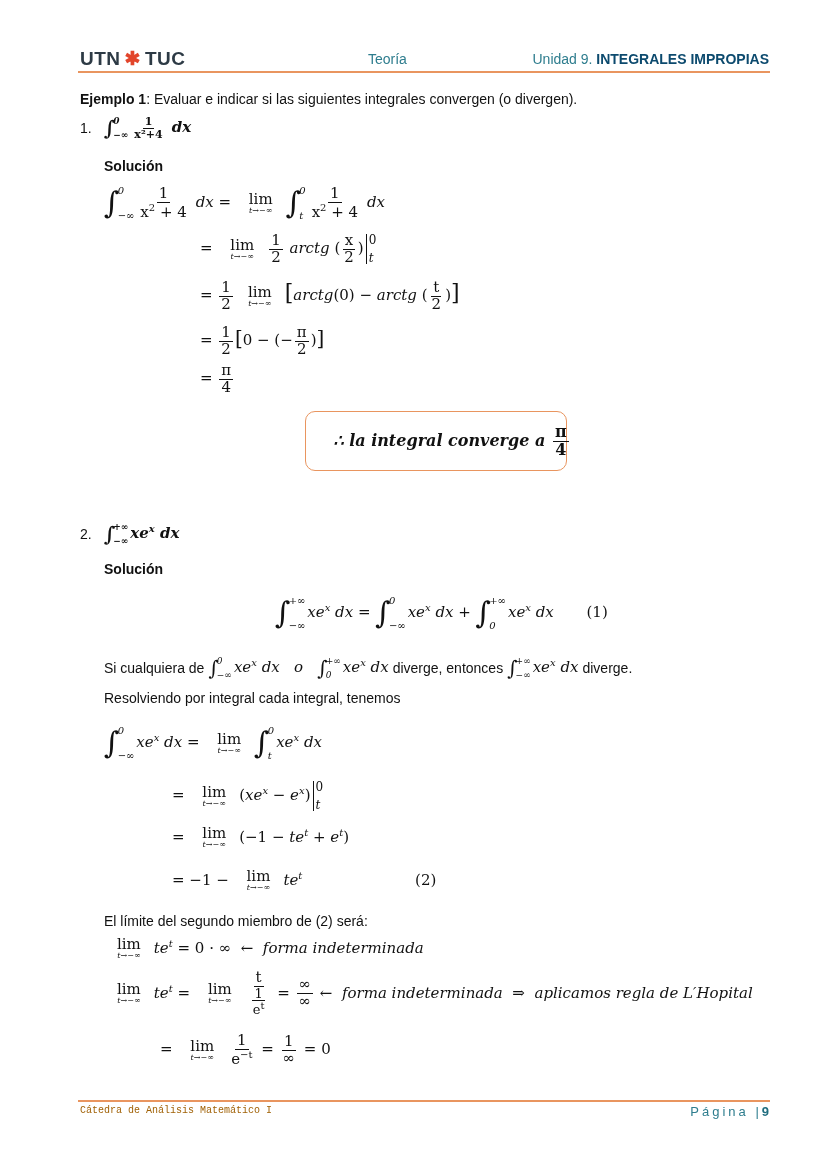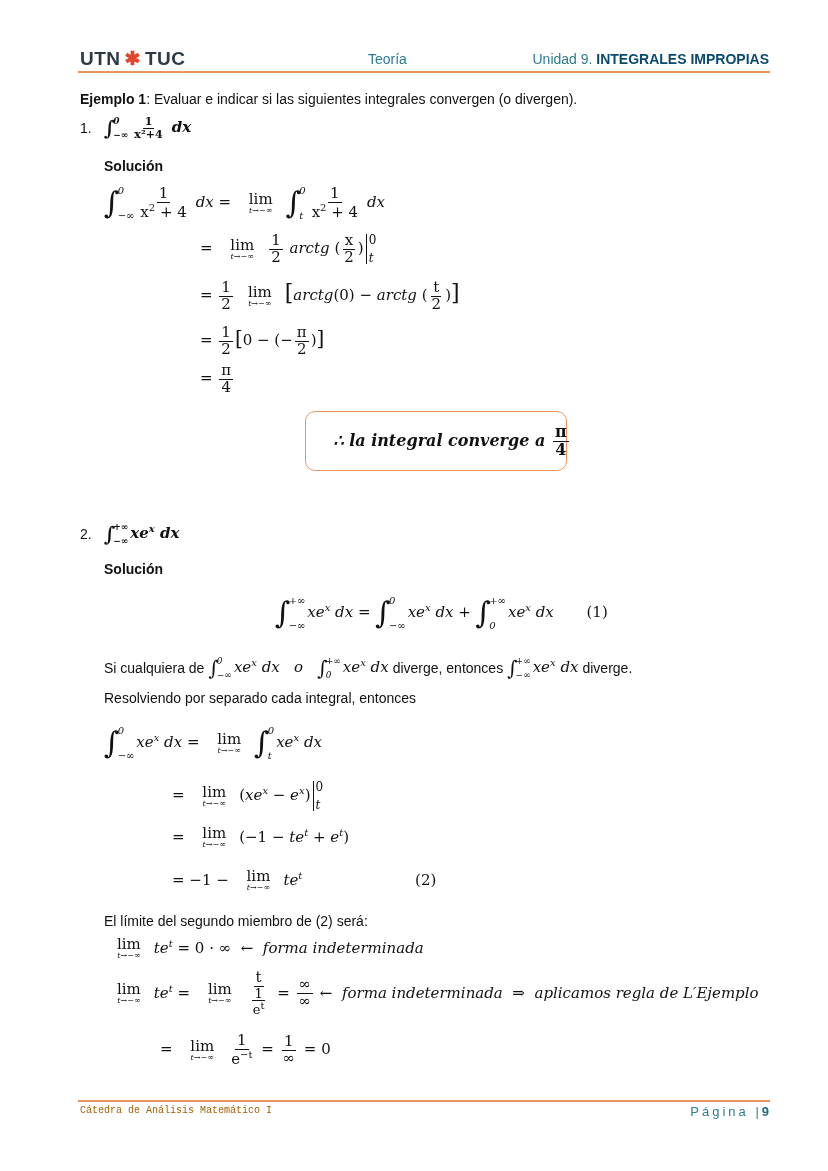--- a/index.html
+++ b/index.html
@@ -206,21 +206,21 @@
   <span class="sans">diverge, entonces</span>
   <span class="math" style="margin:0 4px;"><span class="int sm">
         <span class="sym">∫</span>
         <span class="lims">
           <span>+∞</span>
           <span>−∞</span>
         </span>
       </span>xe<sup>x</sup> dx</span>
   <span class="sans">diverge.</span>
 </div>
-<div class="abs sans" style="left:104px; top:690px;">Resolviendo por separado cada integral, entonces</div>
+<div class="abs sans" style="left:104px; top:690px;">Resolviendo por integral cada integral, tenemos</div>
 
 <div class="abs math" style="left:104px; top:725px;">
   <span class="int">
       <span class="sym">∫</span>
       <span class="lims">
         <span>0</span>
         <span>−∞</span>
       </span>
     </span>xe<sup>x</sup> dx = <span class="lim">
       <span class="t">lim</span>
@@ -276,21 +276,21 @@
       <span class="s">t→−∞</span>
     </span><span class="frac">
       <span>t</span>
       <span><span class="frac" style="font-size:13px;">
           <span>1</span>
           <span>e<sup>t</sup></span>
         </span></span>
     </span><span class="rm"> = </span><span class="frac">
       <span>∞</span>
       <span>∞</span>
-    </span><span class="rm"> ← &nbsp;</span><span>forma indeterminada</span><span class="rm"> &nbsp;⇒ &nbsp;</span><span>aplicamos regla de L′Ejemplo</span>
+    </span><span class="rm"> ← &nbsp;</span><span>forma indeterminada</span><span class="rm"> &nbsp;⇒ &nbsp;</span><span>aplicamos regla de L′Hopital</span>
 </div>
 <div class="abs math" style="left:160px; top:1033px;">
   <span class="rm">= </span><span class="lim">
       <span class="t">lim</span>
       <span class="s">t→−∞</span>
     </span><span class="frac">
       <span>1</span>
       <span>e<sup>−t</sup></span>
     </span><span class="rm"> = </span><span class="frac">
       <span>1</span>

